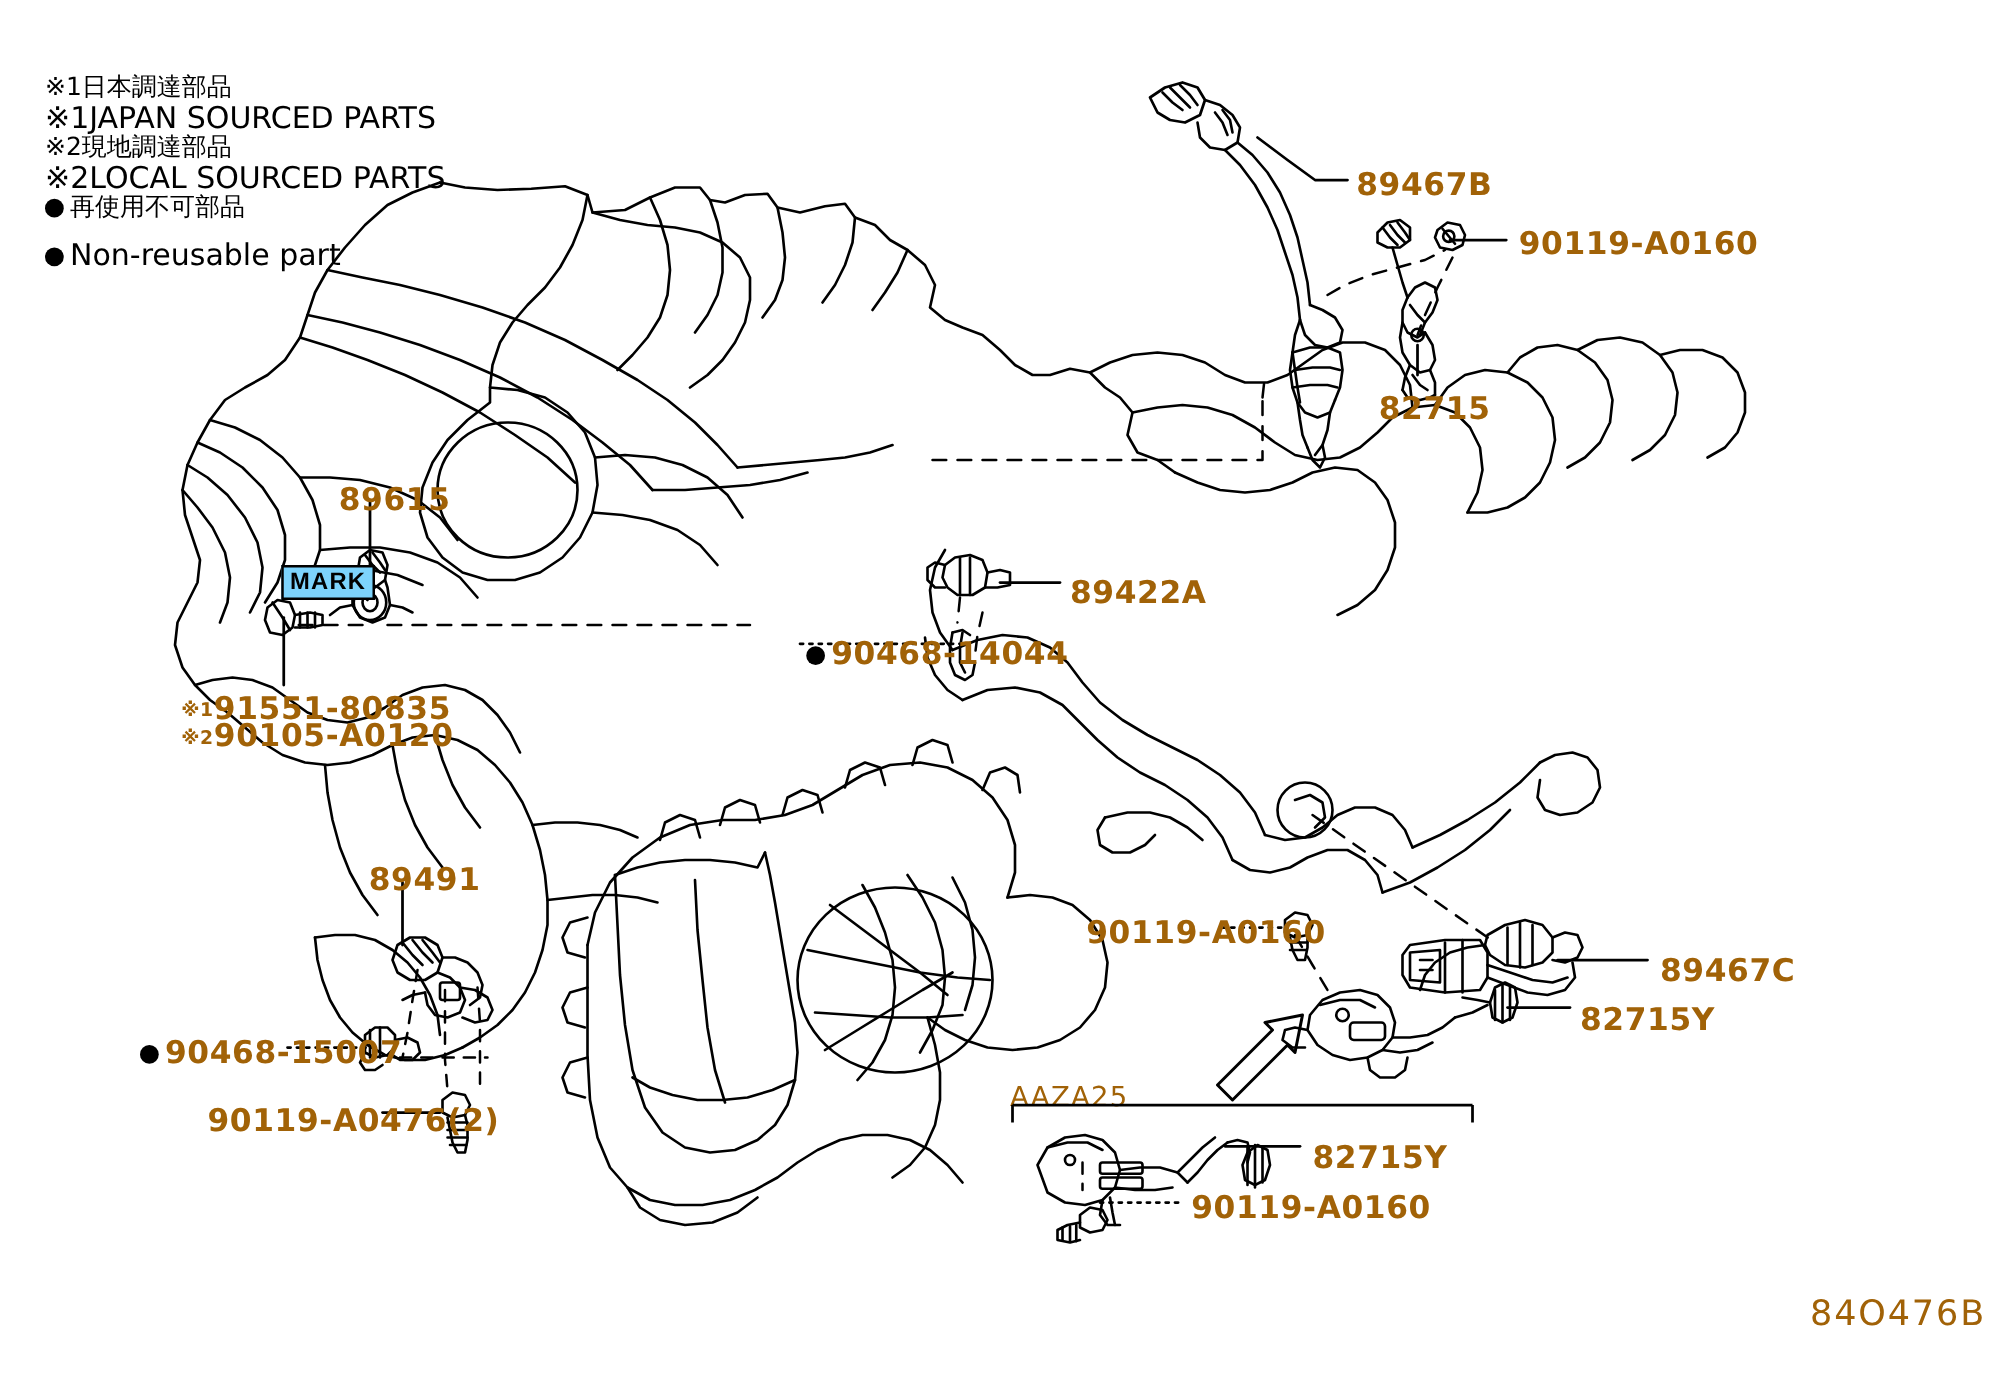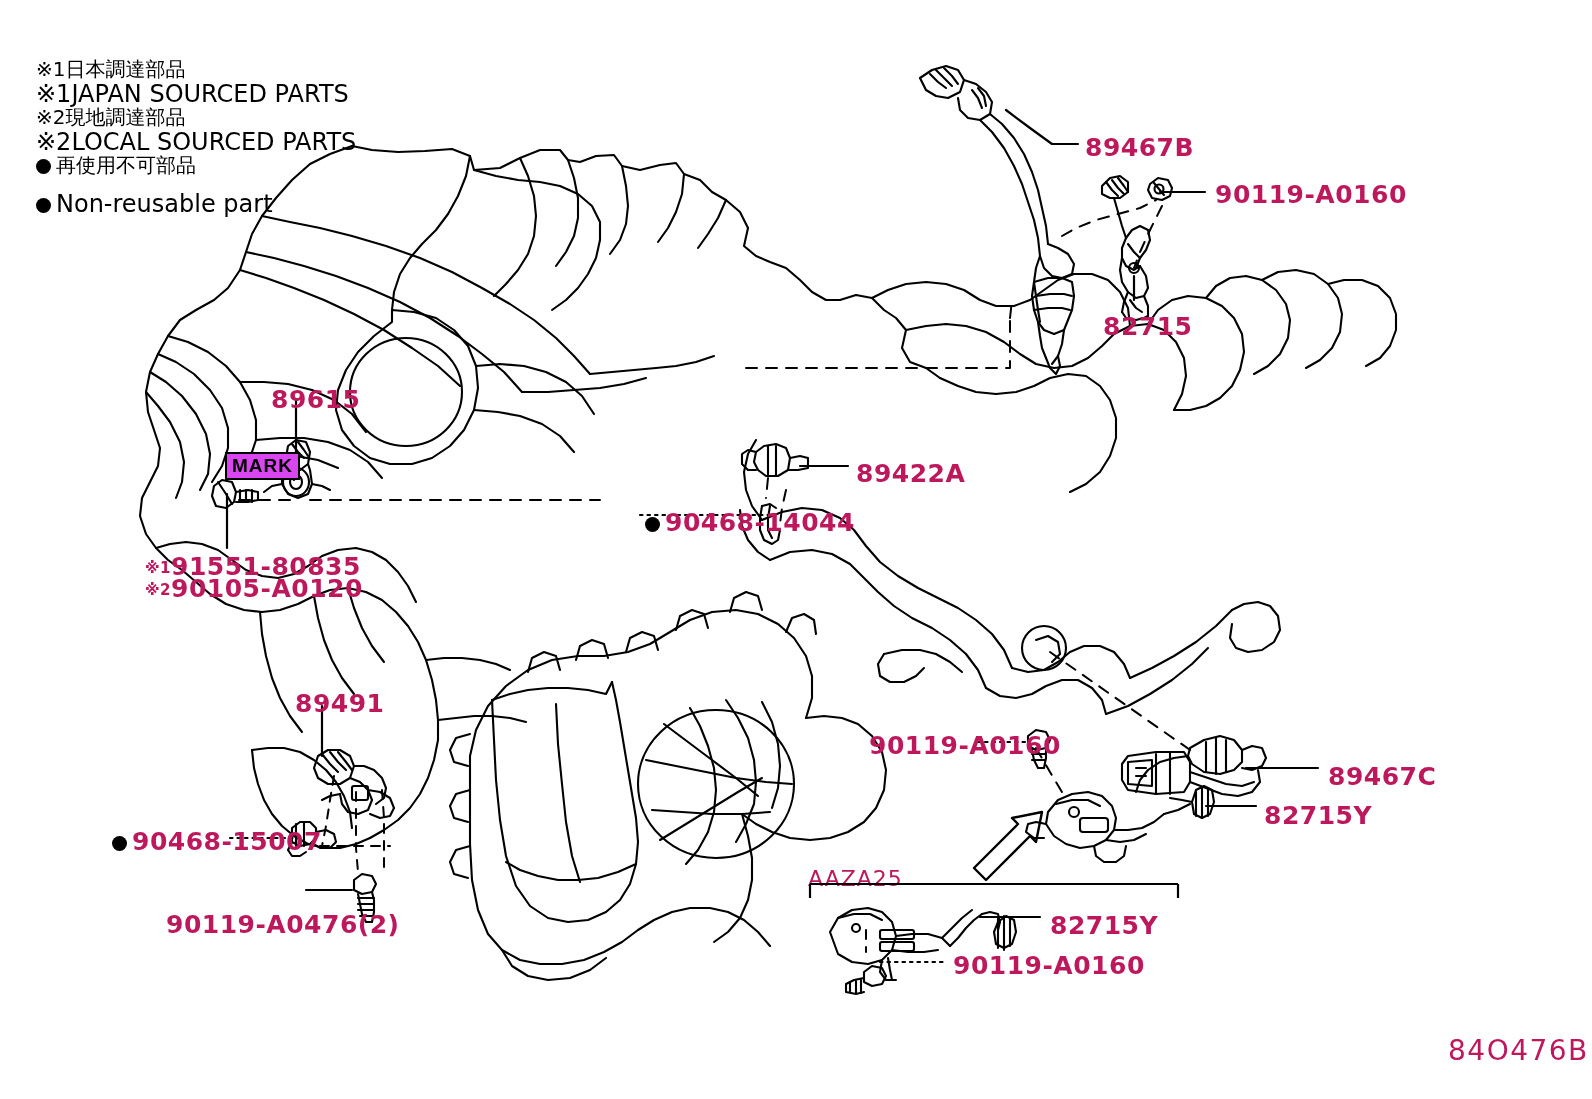--- a/index.html
+++ b/index.html
@@ -1,30 +1,30 @@
 <!DOCTYPE html>
 <html><head>
 <meta charset="utf-8">
 <title>Parts Diagram</title>
 <style>
   html,body{margin:0;padding:0;background:#ffffff;}
   body{width:1592px;height:1099px;position:relative;overflow:hidden;
        font-family:"Liberation Sans","DejaVu Sans",sans-serif;color:#000;}
   #stage{position:absolute;left:0;top:0;width:1592px;height:1099px;}
   svg.layer{position:absolute;left:0;top:0;width:1592px;height:1099px;}
-  .lbl{position:absolute;white-space:nowrap;color:#be185d;font-weight:bold;
+  .lbl{position:absolute;white-space:nowrap;color:#a16207;font-weight:bold;
        font-family:"DejaVu Sans",sans-serif;letter-spacing:.5px;}
   .pn{font-size:25px;font-weight:bold;}
   .legend{position:absolute;white-space:nowrap;font-size:24px;
           font-family:"DejaVu Sans",sans-serif;}
   .legend-jp{font-size:20px;}
   .sup{font-size:15px;vertical-align:2px;}
   .grp{font-size:22px;font-weight:normal;letter-spacing:1px;}
   .code{font-size:28px;font-weight:normal;letter-spacing:1.5px;}
-  .markbox{position:absolute;border:2.5px solid #000;background:#d946ef;
+  .markbox{position:absolute;border:2.5px solid #000;background:#7dd3fc;
            padding:1px 5px;font-size:19px;font-weight:bold;letter-spacing:1px;}
   .dot{display:inline-block;width:15px;height:15px;border-radius:50%;
        background:#000;vertical-align:middle;margin-right:5px;}
 </style>
 </head>
 <body>
 
 <div id="stage">
 
   <svg class="layer" viewBox="0 0 1592 1099">
@@ -467,21 +467,21 @@
   </div>
 
   <div class="lbl pn" style="left:1264px;top:801px;">
     <span>82715Y</span>
   </div>
 
   <div class="lbl pn" style="left:112px;top:827px;">
     <span class="dot"></span><span>90468-15007</span>
   </div>
 
-  <div class="lbl pn" style="left:166px;top:882px;margin-top:28px;">
+  <div class="lbl pn" style="left:166px;top:882px;">
     <span>90119-A0476(2)</span>
   </div>
 
   <div class="lbl pn" style="left:1050px;top:911px;">
     <span>82715Y</span>
   </div>
 
   <div class="lbl pn" style="left:953px;top:951px;">
     <span>90119-A0160</span>
   </div>

